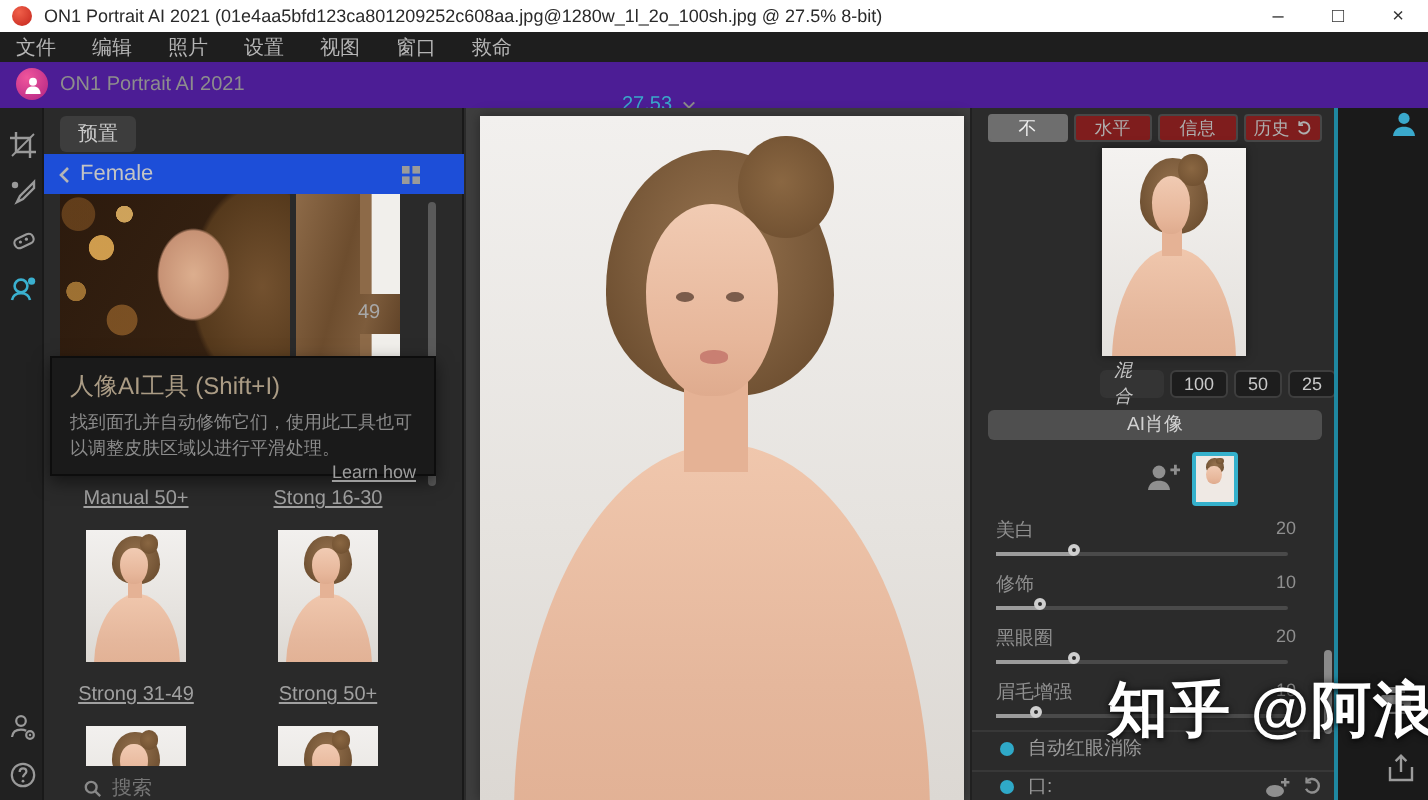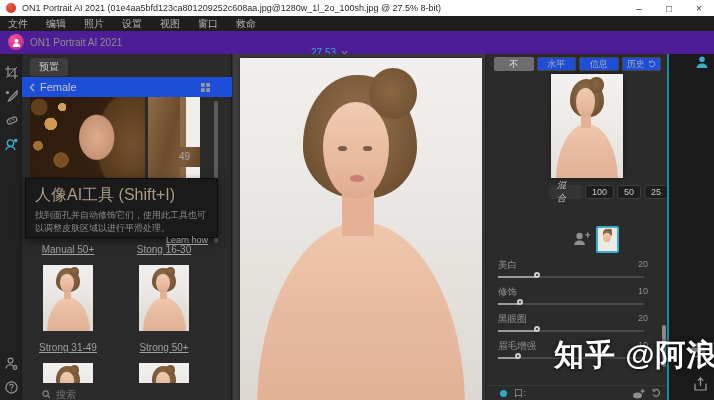--- a/index.html
+++ b/index.html
@@ -68,21 +68,21 @@
     background:linear-gradient(105deg, #8d6a48 0%, #6d4d2e 45%, #7d5c3c 70%, #5c3f24 100%); }
   .sliver-thumb { position:absolute; left:158px; top:43px; width:20px; height:50px;
     background:linear-gradient(90deg, #8d6a48 0 28%, #f1efeb 30% 100%); }
   .sliver-thumb.two { top:113px; height:64px; }
   #partial-count { position:absolute; left:157px; top:97px; font-size:10px; color:#a8a8a8; }
   #preset-scrollbar { position:absolute; left:192px; top:47px; width:4px; height:142px; background:#5a5a5a; border-radius:2px; }
 
   
   #tooltip { position:absolute; left:3px; top:124px; width:193px; height:60px; background:#1a1a1a;
     border:1px solid #0d0d0d; box-shadow:0 3px 8px rgba(0,0,0,.5); z-index:6; padding:6px 9px 4px 9px; }
-  #tooltip-title { font-size:16px; color:#ab9c85; margin-bottom:3px; }
+  #tooltip-title { font-size:12px; color:#ab9c85; margin-bottom:3px; }
   #tooltip-body { font-size:9px; color:#8b8b8b; line-height:1.4; }
   #tooltip-link { display:block; text-align:right; font-size:9px; color:#9d9d9d; text-decoration:underline; margin-top:1px; }
 
   
   .preset-cell-label { position:absolute; width:60px; text-align:center; font-size:10px; color:#a0a0a0;text-decoration:underline; }
   .preset-thumb { position:absolute; width:50px; height:66px; overflow:hidden; }
   .preset-thumb.cut { height:20px; }
 
   #search-row { position:absolute; left:0; top:332px; width:210px; height:16px; display:flex; align-items:center; }
   #search-icon { margin-left:20px; color:#8a8a8a; display:flex; }
@@ -110,21 +110,21 @@
   .p-lips { position:absolute; left:40%; top:76%; width:22%; height:7%; background:#c97f72; border-radius:45%; }
   .p-neck { position:absolute; left:42%; top:37%; width:13.5%; height:15%; background:linear-gradient(180deg,#e4b094,#eabd a2); background:#e5b295; }
   .p-bust { position:absolute; left:7%; top:48%; width:86%; height:64%;
     background:linear-gradient(180deg, #f0c7ad 0%, #e5b79c 55%, #e0ae91 100%);
     border-radius:50% 50% 0 0 / 85% 85% 0 0; }
 
   
   #right-panel { left:485px; top:54px; width:183px; height:346px; background:#2b2b2b; border-left:1px solid #202020; }
   #tabs { position:absolute; left:8px; top:3px; width:167px; height:14px; display:flex; gap:3px; }
   .tab { flex:1; display:flex; align-items:center; justify-content:center; gap:3px;
-    background:#1d4ed8; border:1px solid #474747; border-radius:2px; font-size:9px; color:#aeaeae; }
+    background:#7f1d1d; border:1px solid #474747; border-radius:2px; font-size:9px; color:#aeaeae; }
   .tab.active { background:#6e6e6e; border-color:#6e6e6e; color:#f0f0f0; }
   .tab svg { width:8px; height:8px; }
   #navigator { position:absolute; left:65px; top:20px; width:72px; height:104px; background:#fff; box-shadow:0 0 4px rgba(0,0,0,.5); }
   #blend-group-right { position:absolute; left:64px; top:131px; display:flex; gap:3px; }
   #ai-btn { position:absolute; left:8px; top:151px; width:167px; height:15px; background:#4f4f4f; border-radius:3px;
     display:flex; align-items:center; justify-content:center; font-size:9.5px; color:#d2d2d2; }
   #face-row { position:absolute; left:0; top:171px; width:183px; height:30px; }
   #add-face { position:absolute; left:86px; top:5px; color:#8f8f8f; }
   #face-chip { position:absolute; left:110px; top:1px; width:23px; height:27px; border:2px solid #35b1cc; border-radius:2px; overflow:hidden; }
 
@@ -368,20 +368,21 @@
       </div>
     </div>
 
     <div id="blend-group-right">
       <span class="chip label-chip">混合</span>
       <span class="chip">100</span>
       <span class="chip">50</span>
       <span class="chip">25</span>
     </div>
 
+    <div id="ai-btn">AI肖像</div>
 
     <div id="face-row">
       <span id="add-face">
         <svg width="18" height="18" viewBox="0 0 18 18" fill="currentColor">
             <circle cx="7.5" cy="6" r="3.2"></circle>
             <path d="M2 15 C2.4 11.6 4.8 10.4 7.5 10.4 C10.2 10.4 12.6 11.6 13 15 Z"></path>
             <path d="M13.2 4.2 h1.8 v-1.8 h1.4 v1.8 h1.8 v1.4 h-1.8 v1.8 h-1.4 v-1.8 h-1.8 Z"></path>
           </svg>
       </span>
       <div id="face-chip">
@@ -420,20 +421,24 @@
       <div class="slider-row">
         <span class="slider-label">眉毛增强</span>
         <span class="slider-value">10</span>
         <div class="track">
             <span class="fill" style="width:14%"></span>
             <span class="knob" style="left:14%"></span>
           </div>
       </div>
     </div>
 
+    <div id="redeye-row" class="toggle-row">
+      <span class="toggle-dot"></span>
+      <span class="toggle-label">自动红眼消除</span>
+    </div>
 
     <div id="mouth-row" class="toggle-row">
       <span class="toggle-dot"></span>
       <span class="toggle-label">口:</span>
       <span class="row-icons">
         <svg width="13" height="11" viewBox="0 0 13 11" fill="currentColor">
             <ellipse cx="5.5" cy="7.5" rx="4.5" ry="3"></ellipse>
             <path d="M8.5 2.5 h1.5 v-1.5 h1.2 v1.5 h1.5 v1.2 h-1.5 v1.5 h-1.2 v-1.5 h-1.5 Z"></path>
           </svg>
         <svg width="10" height="10" viewBox="0 0 10 10" fill="none" stroke="currentColor" stroke-width="1.2">

